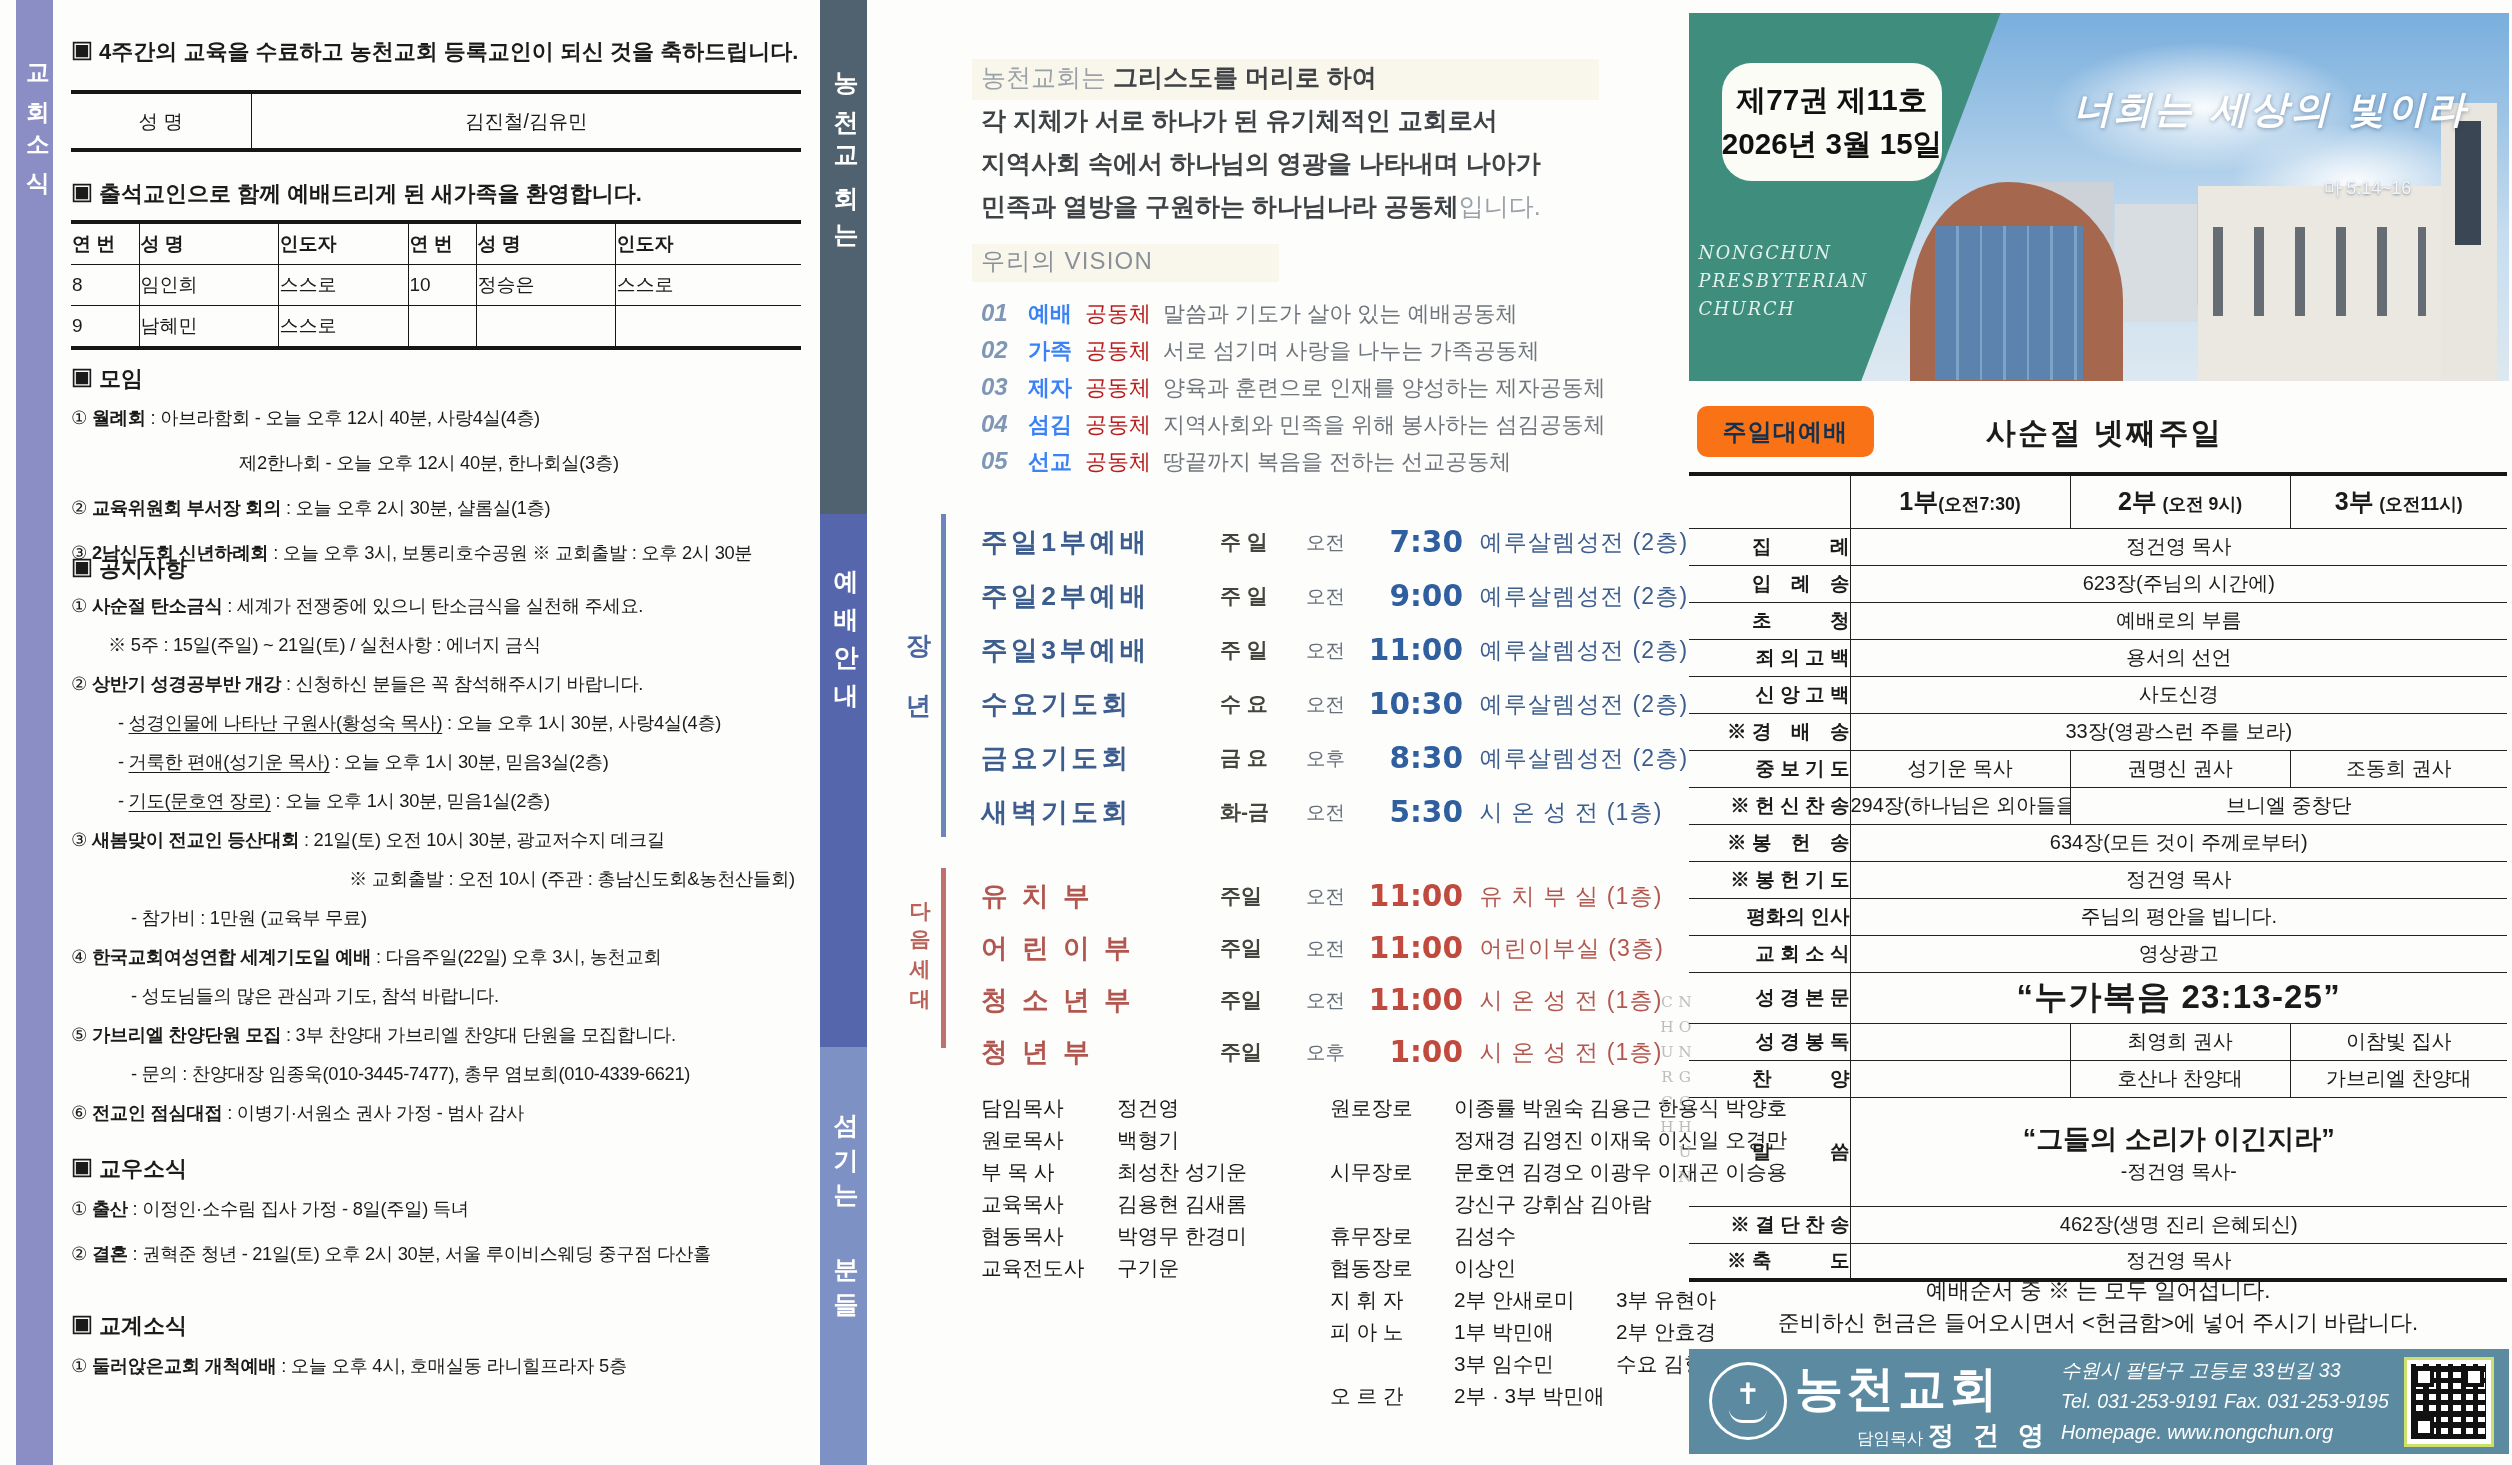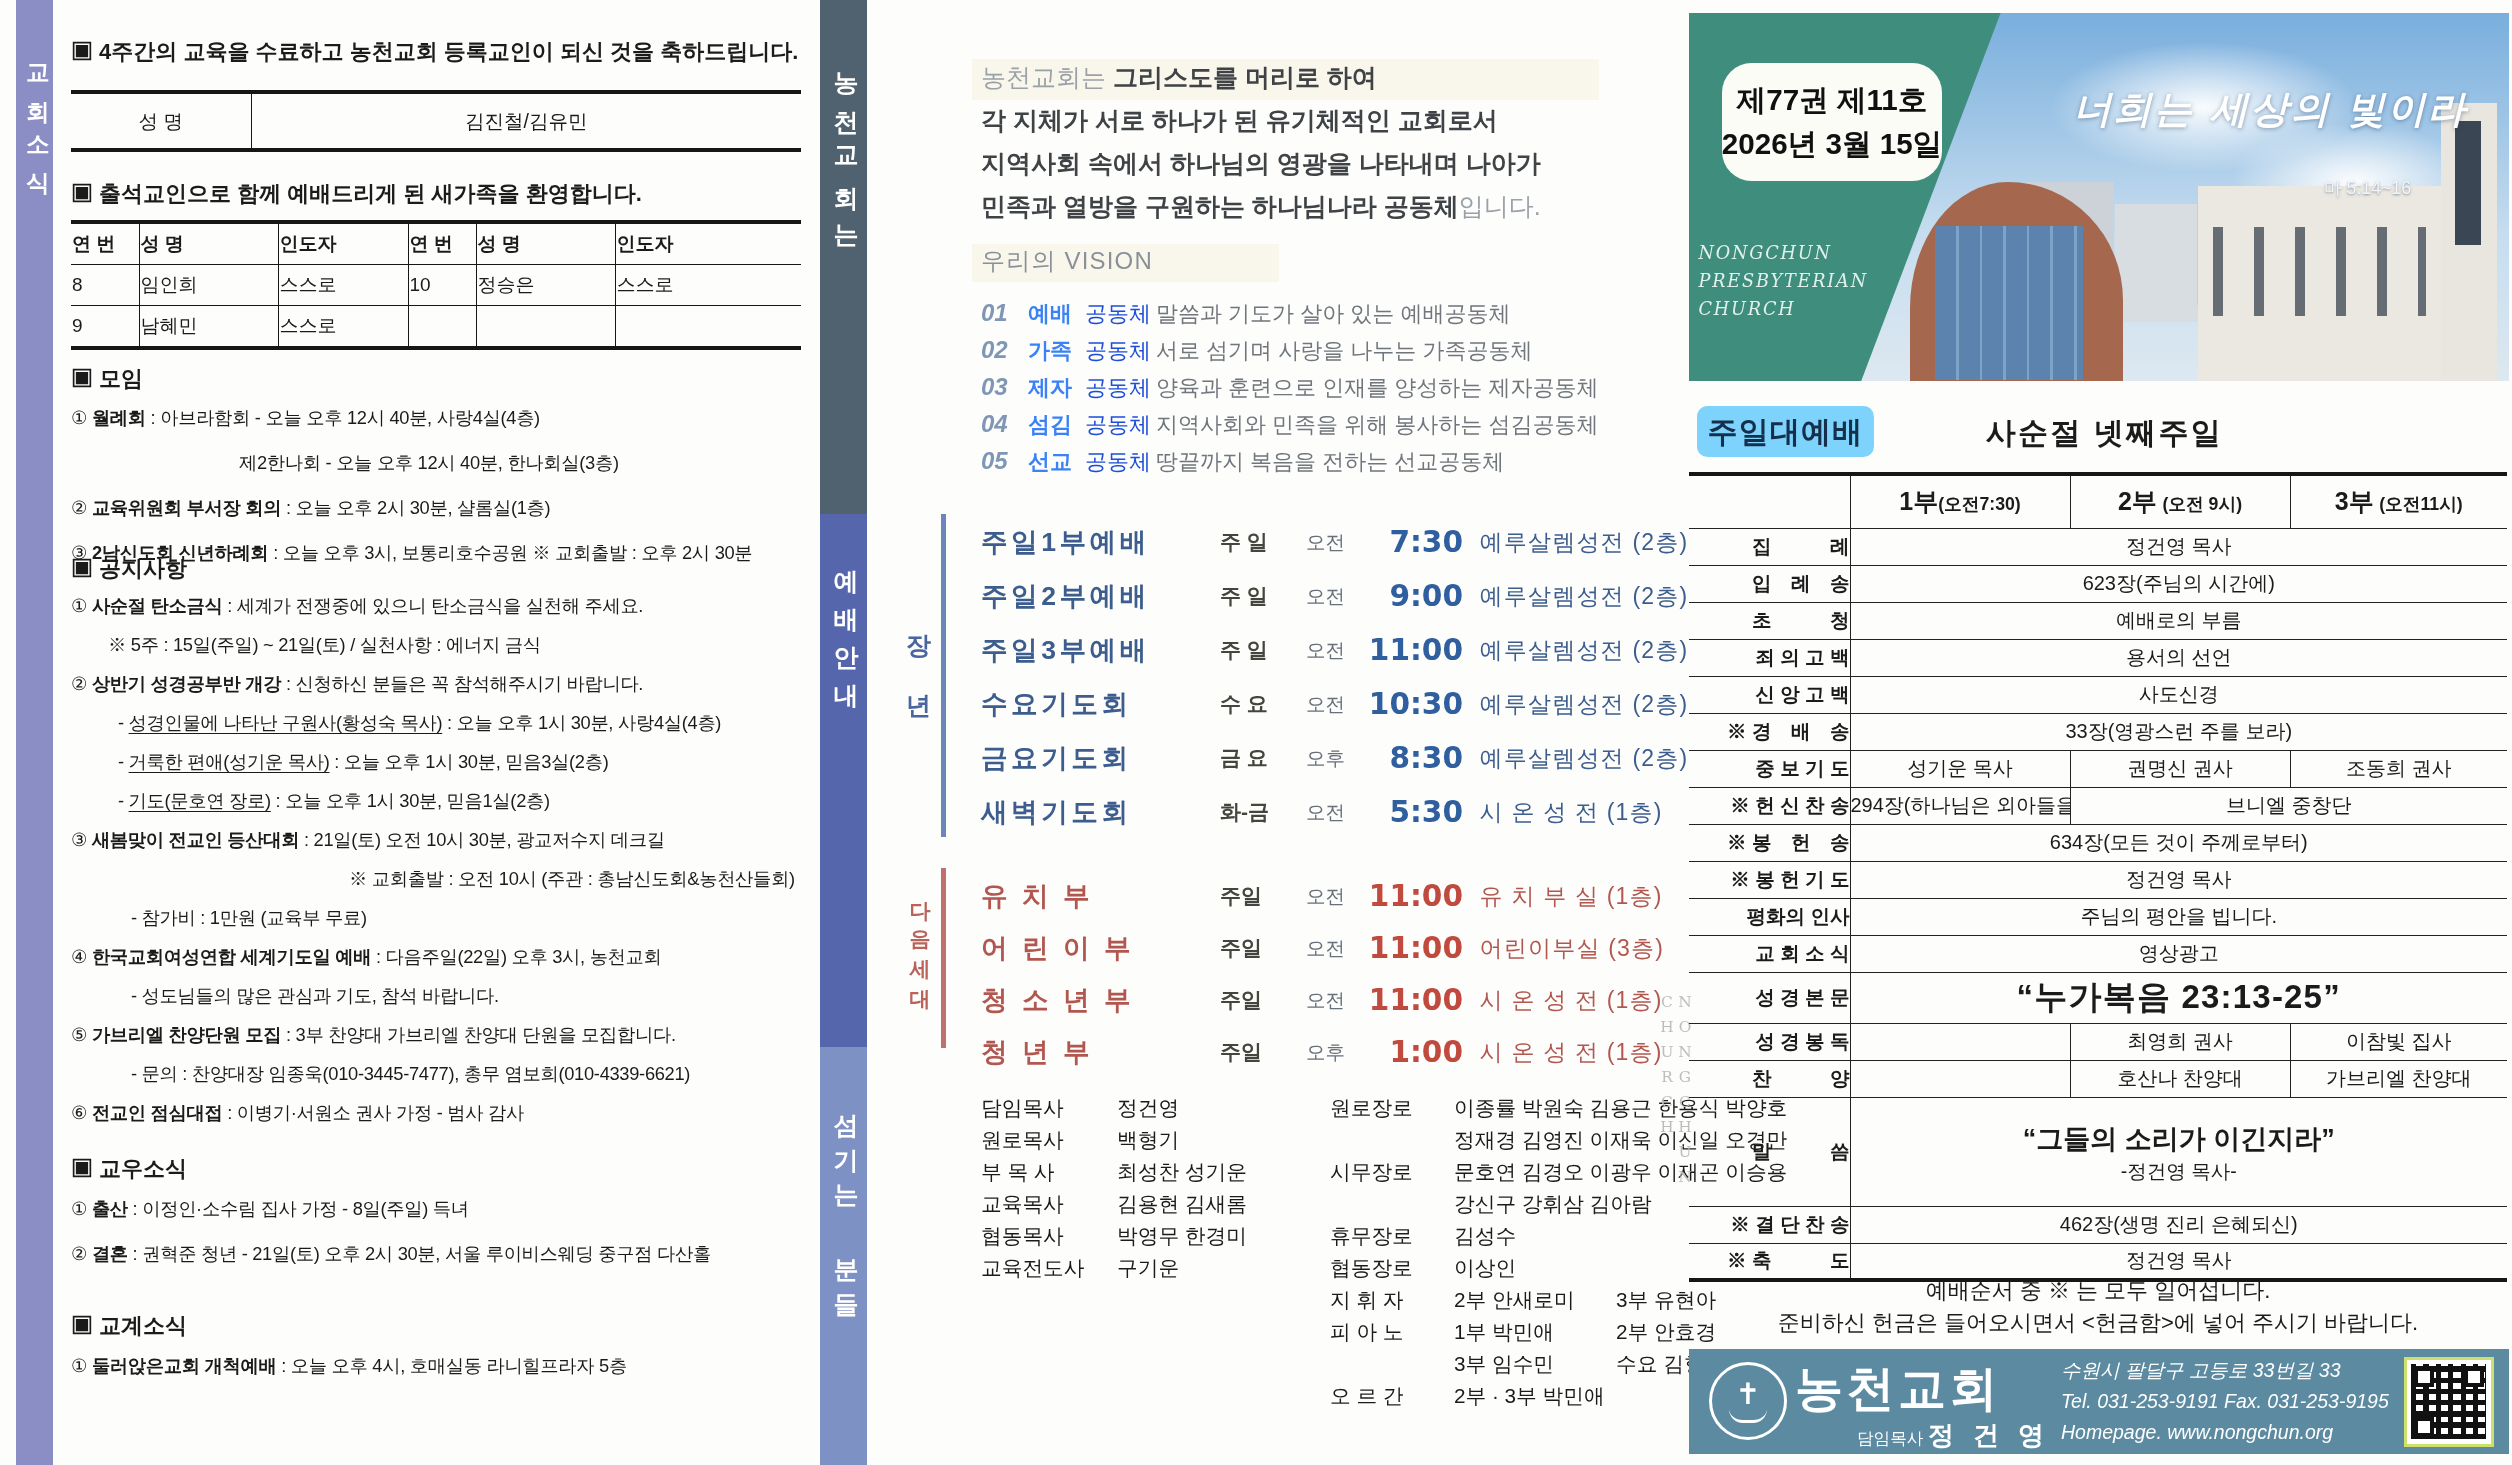--- a/index.html
+++ b/index.html
@@ -32,21 +32,21 @@
   .msb-top{left:820px;top:0;width:47px;height:514px;background:#50626f}
   .msb-mid{left:820px;top:514px;width:47px;height:534px;background:#5566ad}
   .msb-bot{left:820px;top:1047px;width:47px;height:419px;background:#7e91c5}
   .iline{font-size:25px;line-height:43px;white-space:nowrap}
   .istrong{font-weight:bold;color:#3f4345}
   .imuted{color:#9ba1a8}
   .hl{background:#f8f4e2;opacity:.65}
   .vrow{display:flex;height:37px;line-height:37px;font-size:22px;white-space:nowrap;align-items:baseline}
   .vno{width:47px;color:#7f97b5;font-style:italic;font-weight:bold;font-size:24px}
   .vkey{font-weight:bold;color:#3b82f6;margin-right:13px}
-  .vsuf{color:#1d4ed8;margin-right:5px}
+  .vsuf{color:#b91c1c;margin-right:12px}
   .vdesc{color:#70767c}
   .wrow{display:flex;align-items:center;height:54px;white-space:nowrap}
   .ng .wrow{height:52px}
   .wname{width:239px;font-size:26.6px;font-weight:bold;color:#3c5d8d;letter-spacing:3.5px}
   .wday{width:86px;font-size:21px;font-weight:bold;color:#45453d}
   .wampm{width:62px;font-size:19.5px;color:#68707a}
   .wtime{width:95px;font-size:29.6px;font-weight:bold;color:#2f5f9e;text-align:right;padding-right:16.6px;font-family:"DejaVu Sans",sans-serif}
   .wplace{font-size:23px;color:#3c5d8d;letter-spacing:1.2px}
   .ng .wname{color:#b25750}.ng .wtime{color:#c04a3e}.ng .wplace{color:#b25750}
   .bar{width:5.3px}
@@ -62,22 +62,22 @@
              background:linear-gradient(#79aedd,#c6ddef 60%,#dde8f1)}
   .cloud{position:absolute;background:radial-gradient(closest-side,rgba(255,255,255,.95),rgba(255,255,255,0));border-radius:50%}
   .issue{position:absolute;left:33px;top:50px;width:220px;height:118px;background:#fcfcf6;border-radius:29.6px;
          display:flex;flex-direction:column;justify-content:center;align-items:center;
          font-size:29.6px;font-weight:bold;line-height:44px;color:#101010;white-space:nowrap}
   .en3{position:absolute;left:9.5px;top:226px;font-style:italic;color:#e2f1ec;font-size:17.7px;
        line-height:28px;letter-spacing:1.8px;font-family:"DejaVu Serif",serif}
   .verse{position:absolute;right:41px;top:71px;font-family:"DejaVu Serif",serif;font-style:italic;font-weight:bold;
          color:#fff;font-size:38px;letter-spacing:2.4px;text-shadow:0 1.2px 4.7px rgba(30,60,90,.45);white-space:nowrap}
   .verse-ref{position:absolute;right:98px;top:163px;font-size:17.7px;color:#f2f6fa;text-shadow:0 0.6px 2.4px rgba(30,60,90,.5)}
-  .badge2{left:1697px;top:406px;width:177px;height:51px;background:#7dd3fc;border-radius:10.6px;
-          text-align:center;line-height:51px;font-size:30px;font-weight:bold;color:#14304d;letter-spacing:1.2px}
+  .badge2{left:1697px;top:406px;width:177px;height:51px;background:#f97316;border-radius:10.6px;
+          text-align:center;line-height:51px;font-size:24px;font-weight:bold;color:#14304d;letter-spacing:1.2px}
   .season{left:1874px;top:413px;width:461px;text-align:center;font-size:30px;font-weight:bold;letter-spacing:2.4px}
   .order{width:818px;border-top:4.7px solid #161616;border-bottom:4.7px solid #161616}
   .order td{border-top:1.2px solid #222;border-bottom:1.2px solid #222;font-size:20px;text-align:center;
             padding:0;overflow:hidden;white-space:nowrap}
   .order td + td{border-left:1.8px solid #222}
   .order tr{height:37px}
   .order tr.head{height:54px}
   .order tr.sermon{height:109px}
   .order .lbl{text-align:right;padding-left:5.9px;font-weight:bold;font-size:19.5px}
   .order .hbig{font-size:25px;font-weight:bold}

